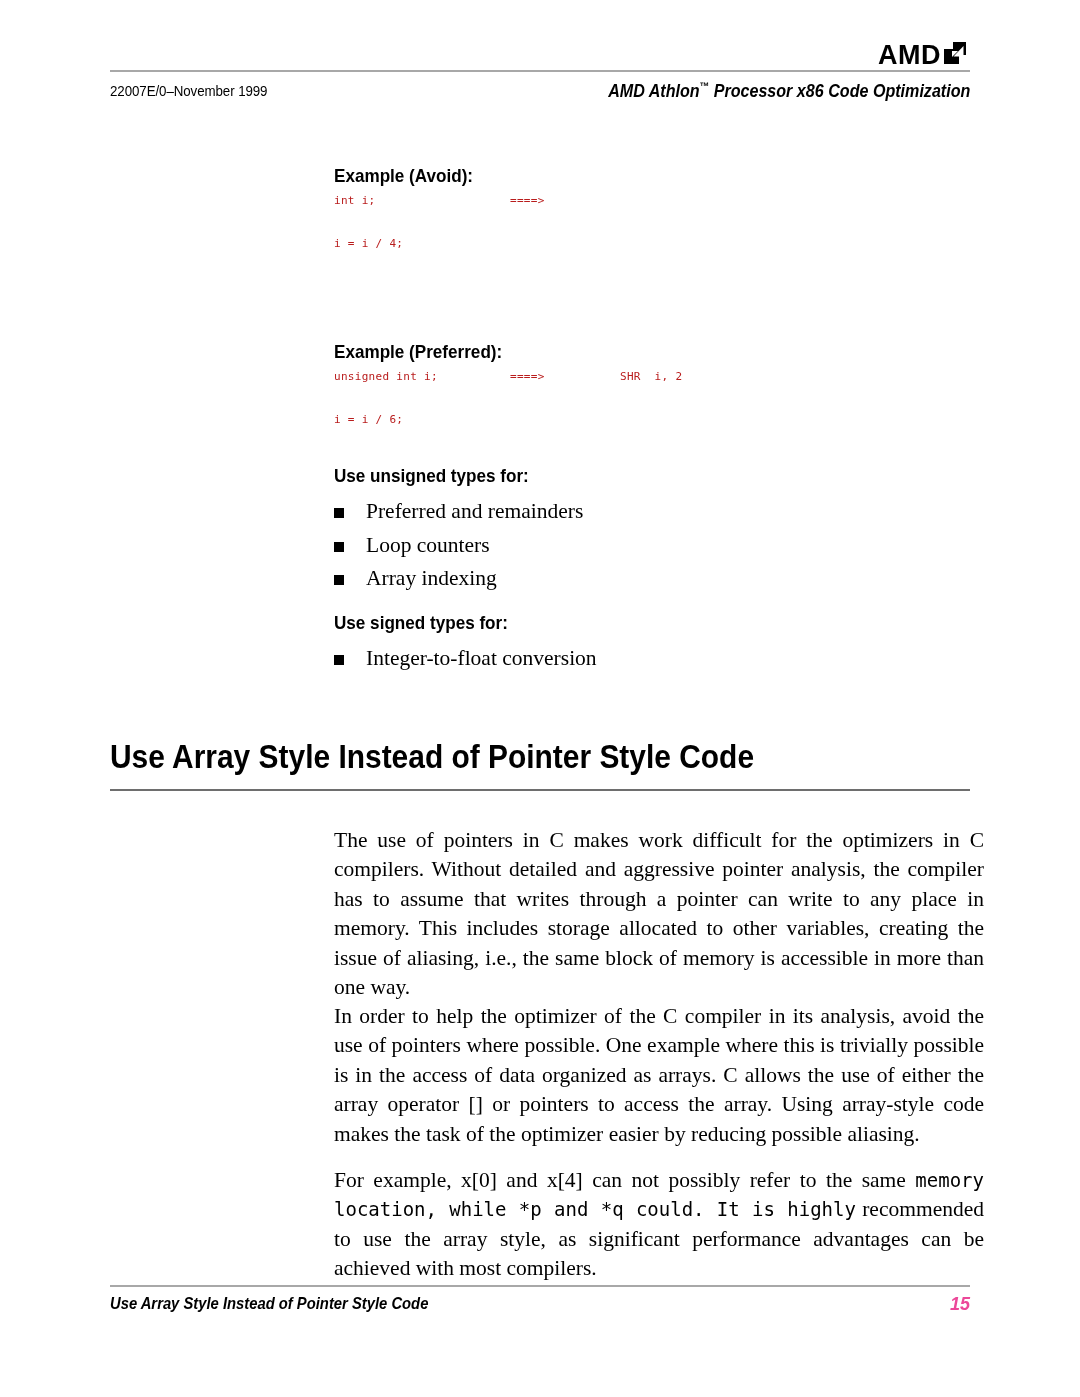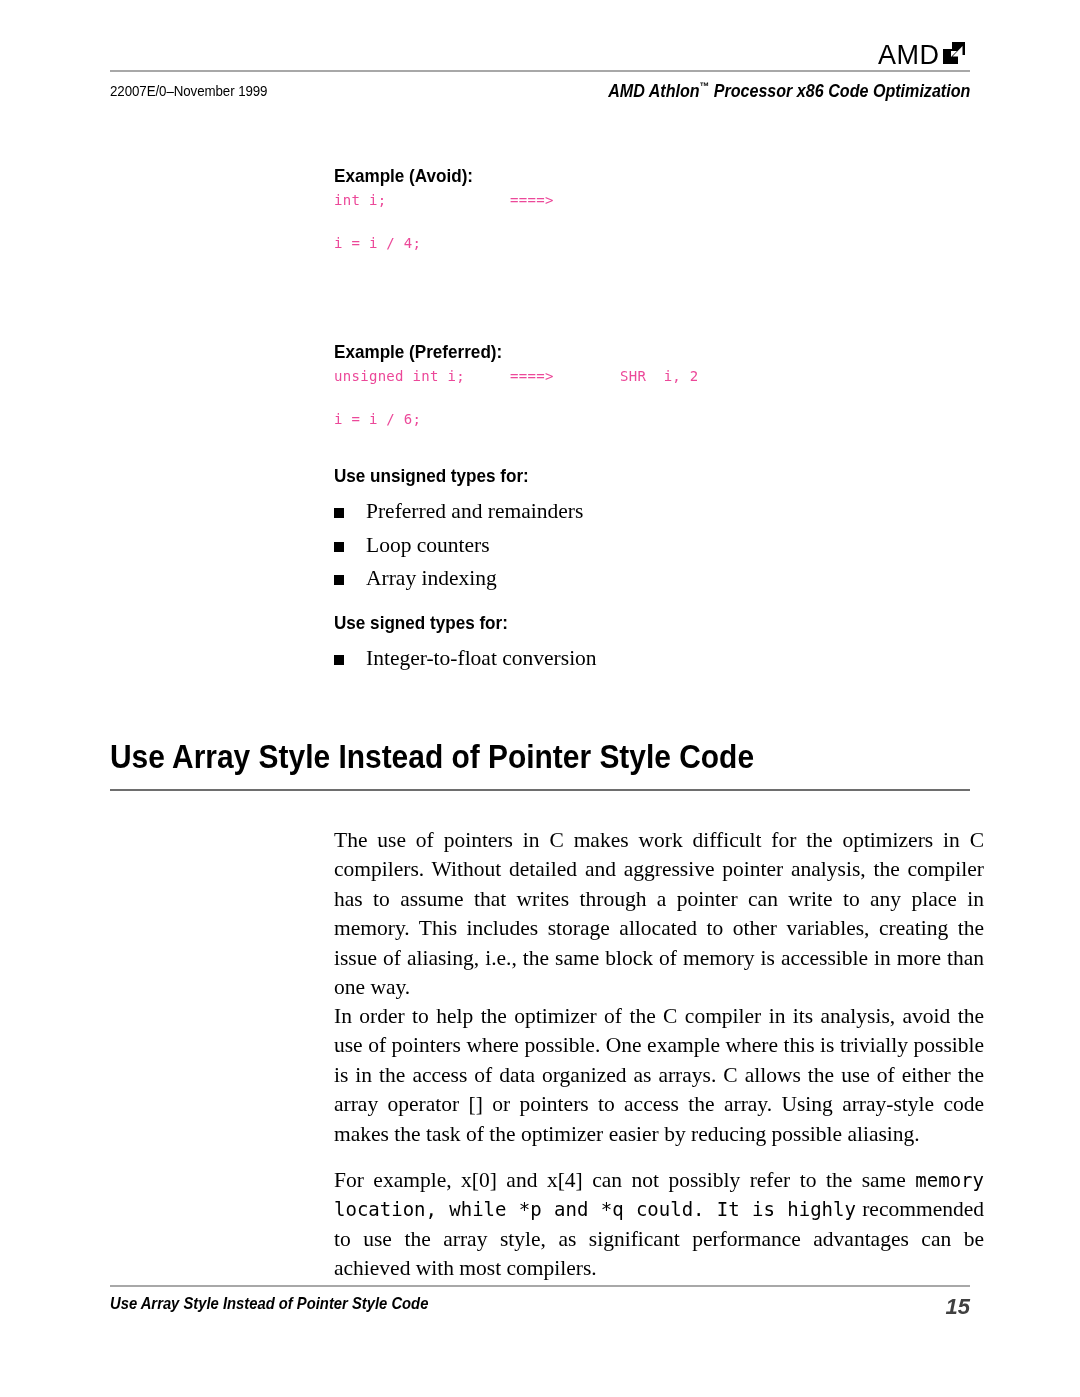--- a/index.html
+++ b/index.html
@@ -22,21 +22,21 @@
   .amd-logo {
     position: absolute;
     left: 878px;
     top: 40px;
     display: flex;
     align-items: center;
     height: 30px;
   }
   .amd-logo .amd-word {
     font-family: "Liberation Sans", "DejaVu Sans", sans-serif;
-    font-weight: normal;
+    font-weight: bold;
     font-size: 27px;
     letter-spacing: 0.5px;
     line-height: 1;
     color: #000;
   }
   .amd-logo .amd-arrow {
     margin-left: 1px;
     display: block;
   }
 
@@ -95,23 +95,23 @@
     font-size: 19px;
     color: #000;
     transform: scaleX(0.9);
     transform-origin: left top;
     white-space: nowrap;
   }
 
   
   .code {
     font-family: "DejaVu Sans Mono", "Liberation Mono", monospace;
-    font-size: 14px;
+    font-size: 11px;
     line-height: 21.3px;
-    color: #ec4899;
+    color: #b91c1c;
     white-space: pre;
     letter-spacing: 0.3px;
   }
   .code-grid {
     position: relative;
   }
   .code-col-left   { position: absolute; left: 0px;   top: 0; }
   .code-col-arrow  { position: absolute; left: 176px; top: 0; }
   .code-col-right  { position: absolute; left: 286px; top: 0; }
 
@@ -204,22 +204,22 @@
     transform-origin: left top;
     white-space: nowrap;
   }
   .footer-right {
     position: absolute;
     right: 110px;
     top: 1294px;
     font-family: "Liberation Sans", "DejaVu Sans", sans-serif;
     font-weight: bold;
     font-style: italic;
-    font-size: 22px;
-    color: #404040;
+    font-size: 18px;
+    color: #ec4899;
     white-space: nowrap;
   }
 </style>
 </head>
 <body>
 
 <div class="page">
 
   <div class="amd-logo">
     <span class="amd-word">AMD</span>

